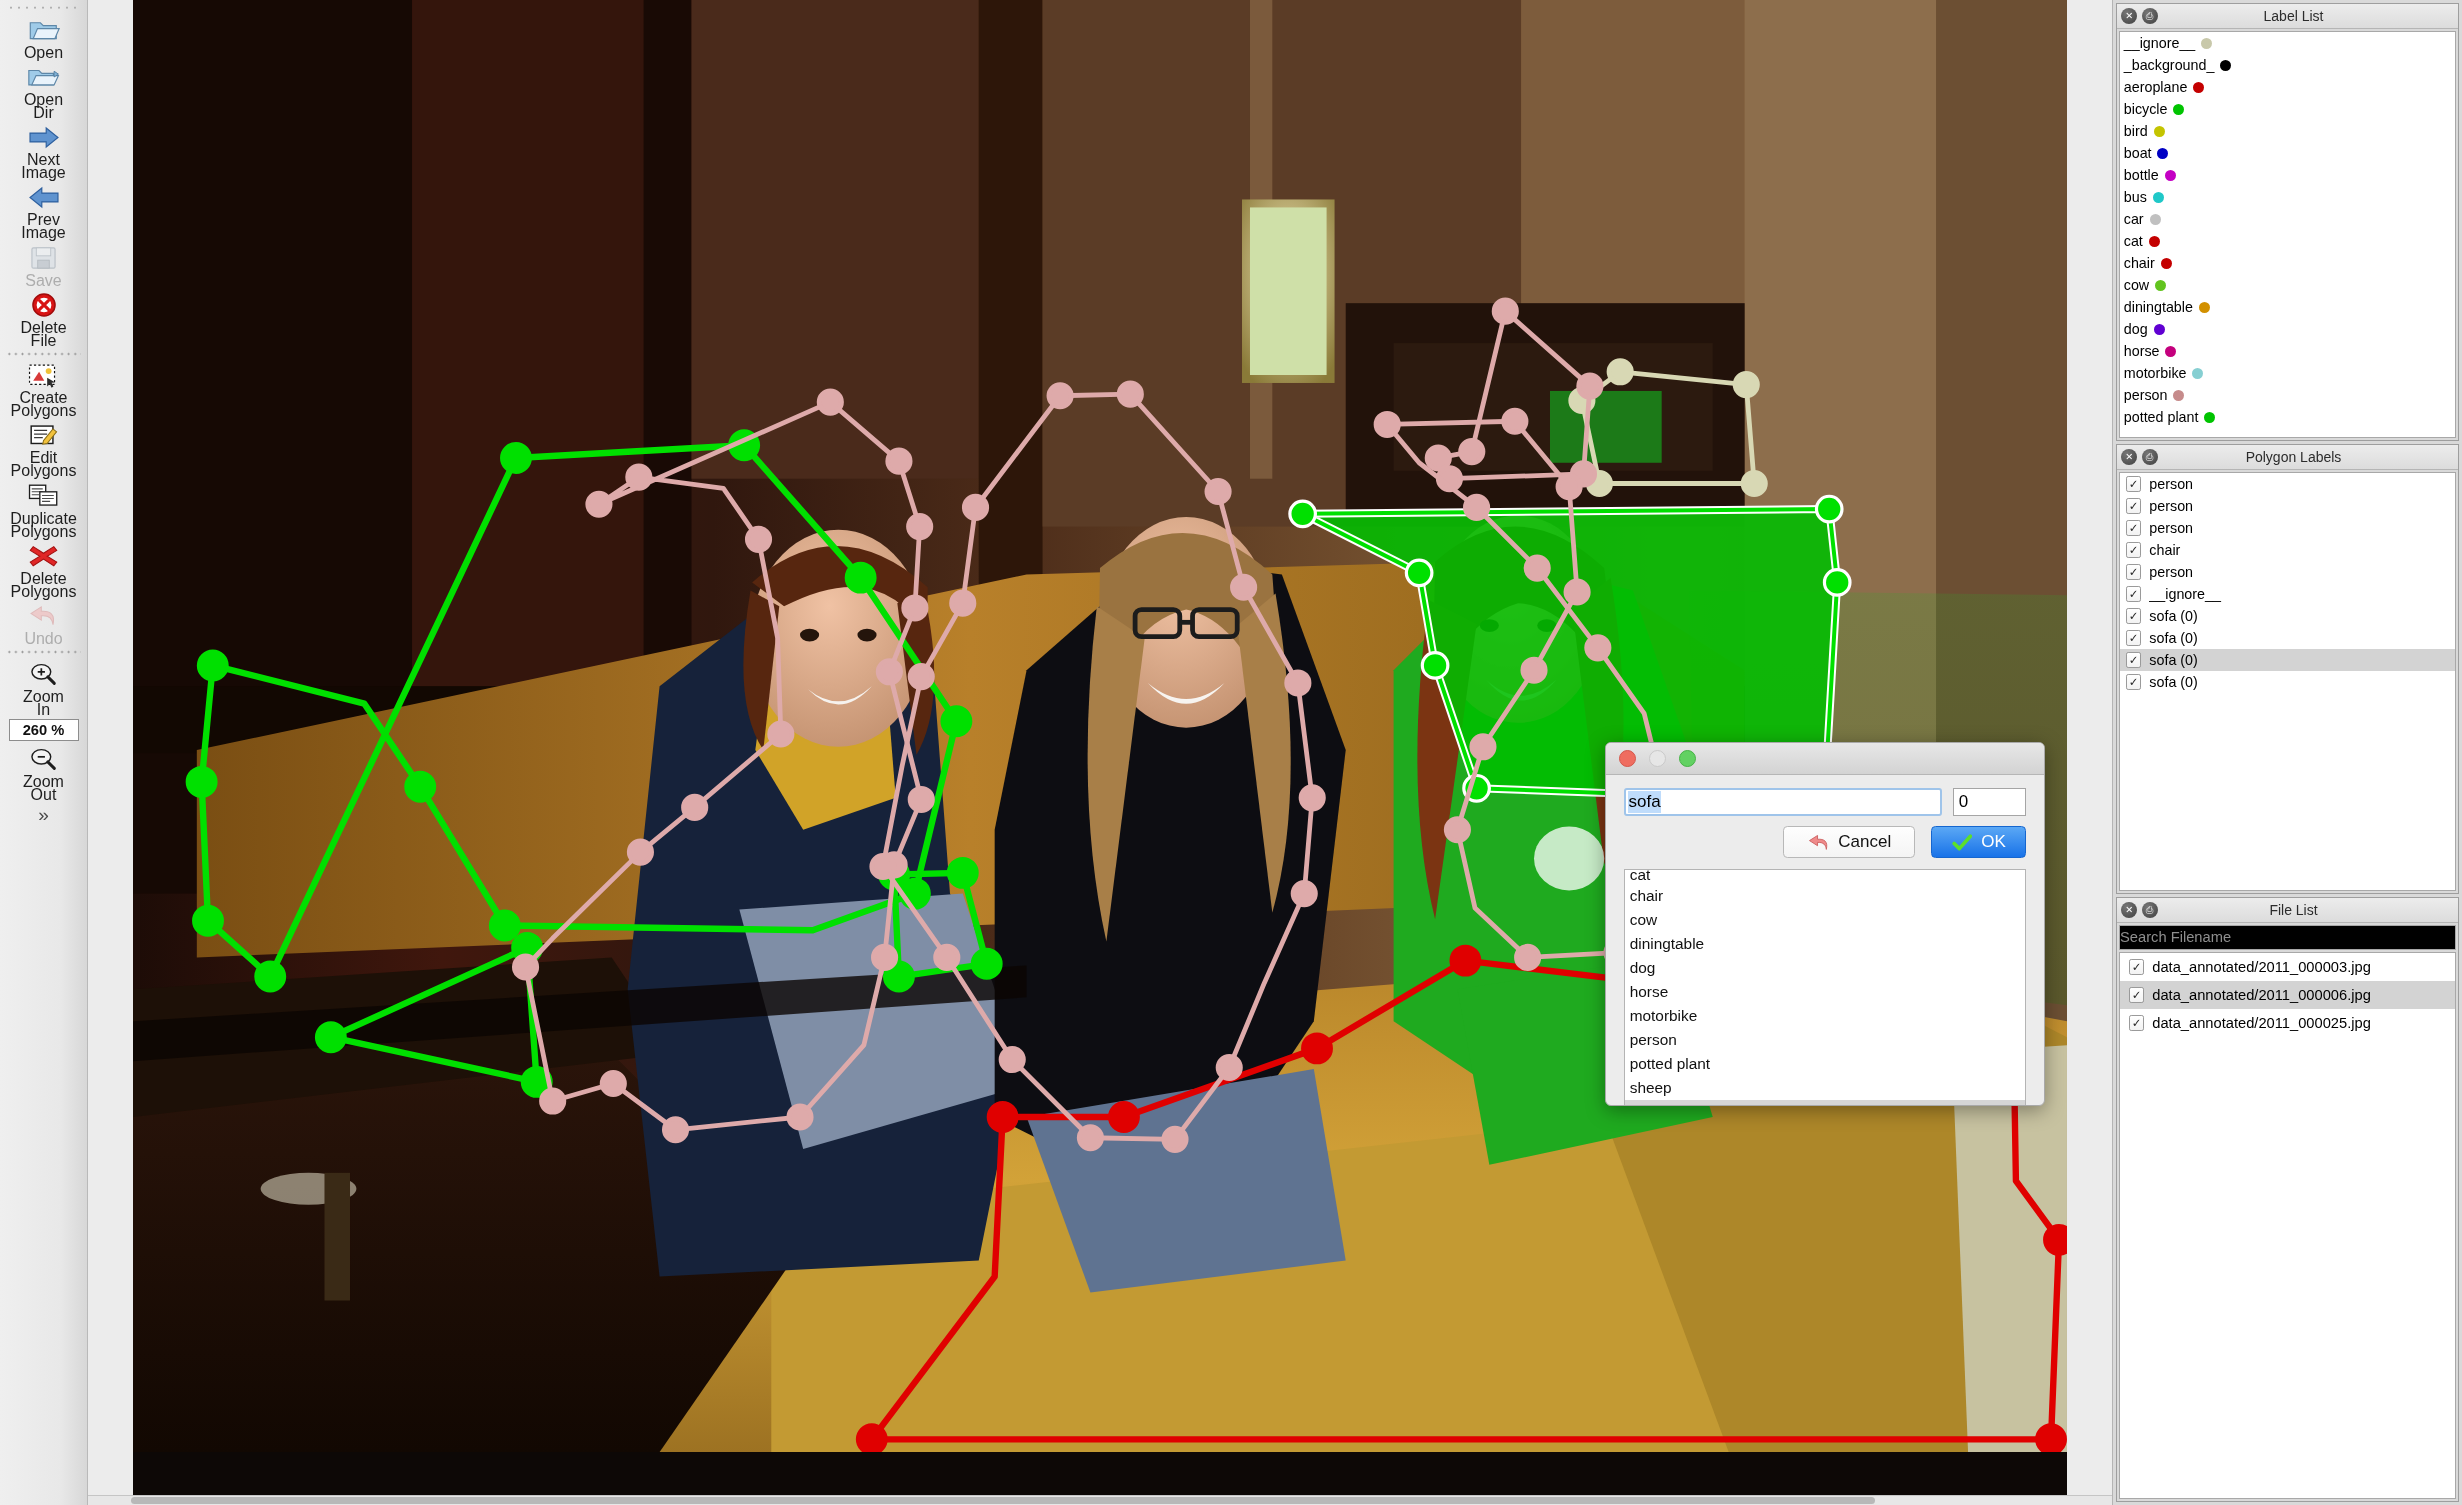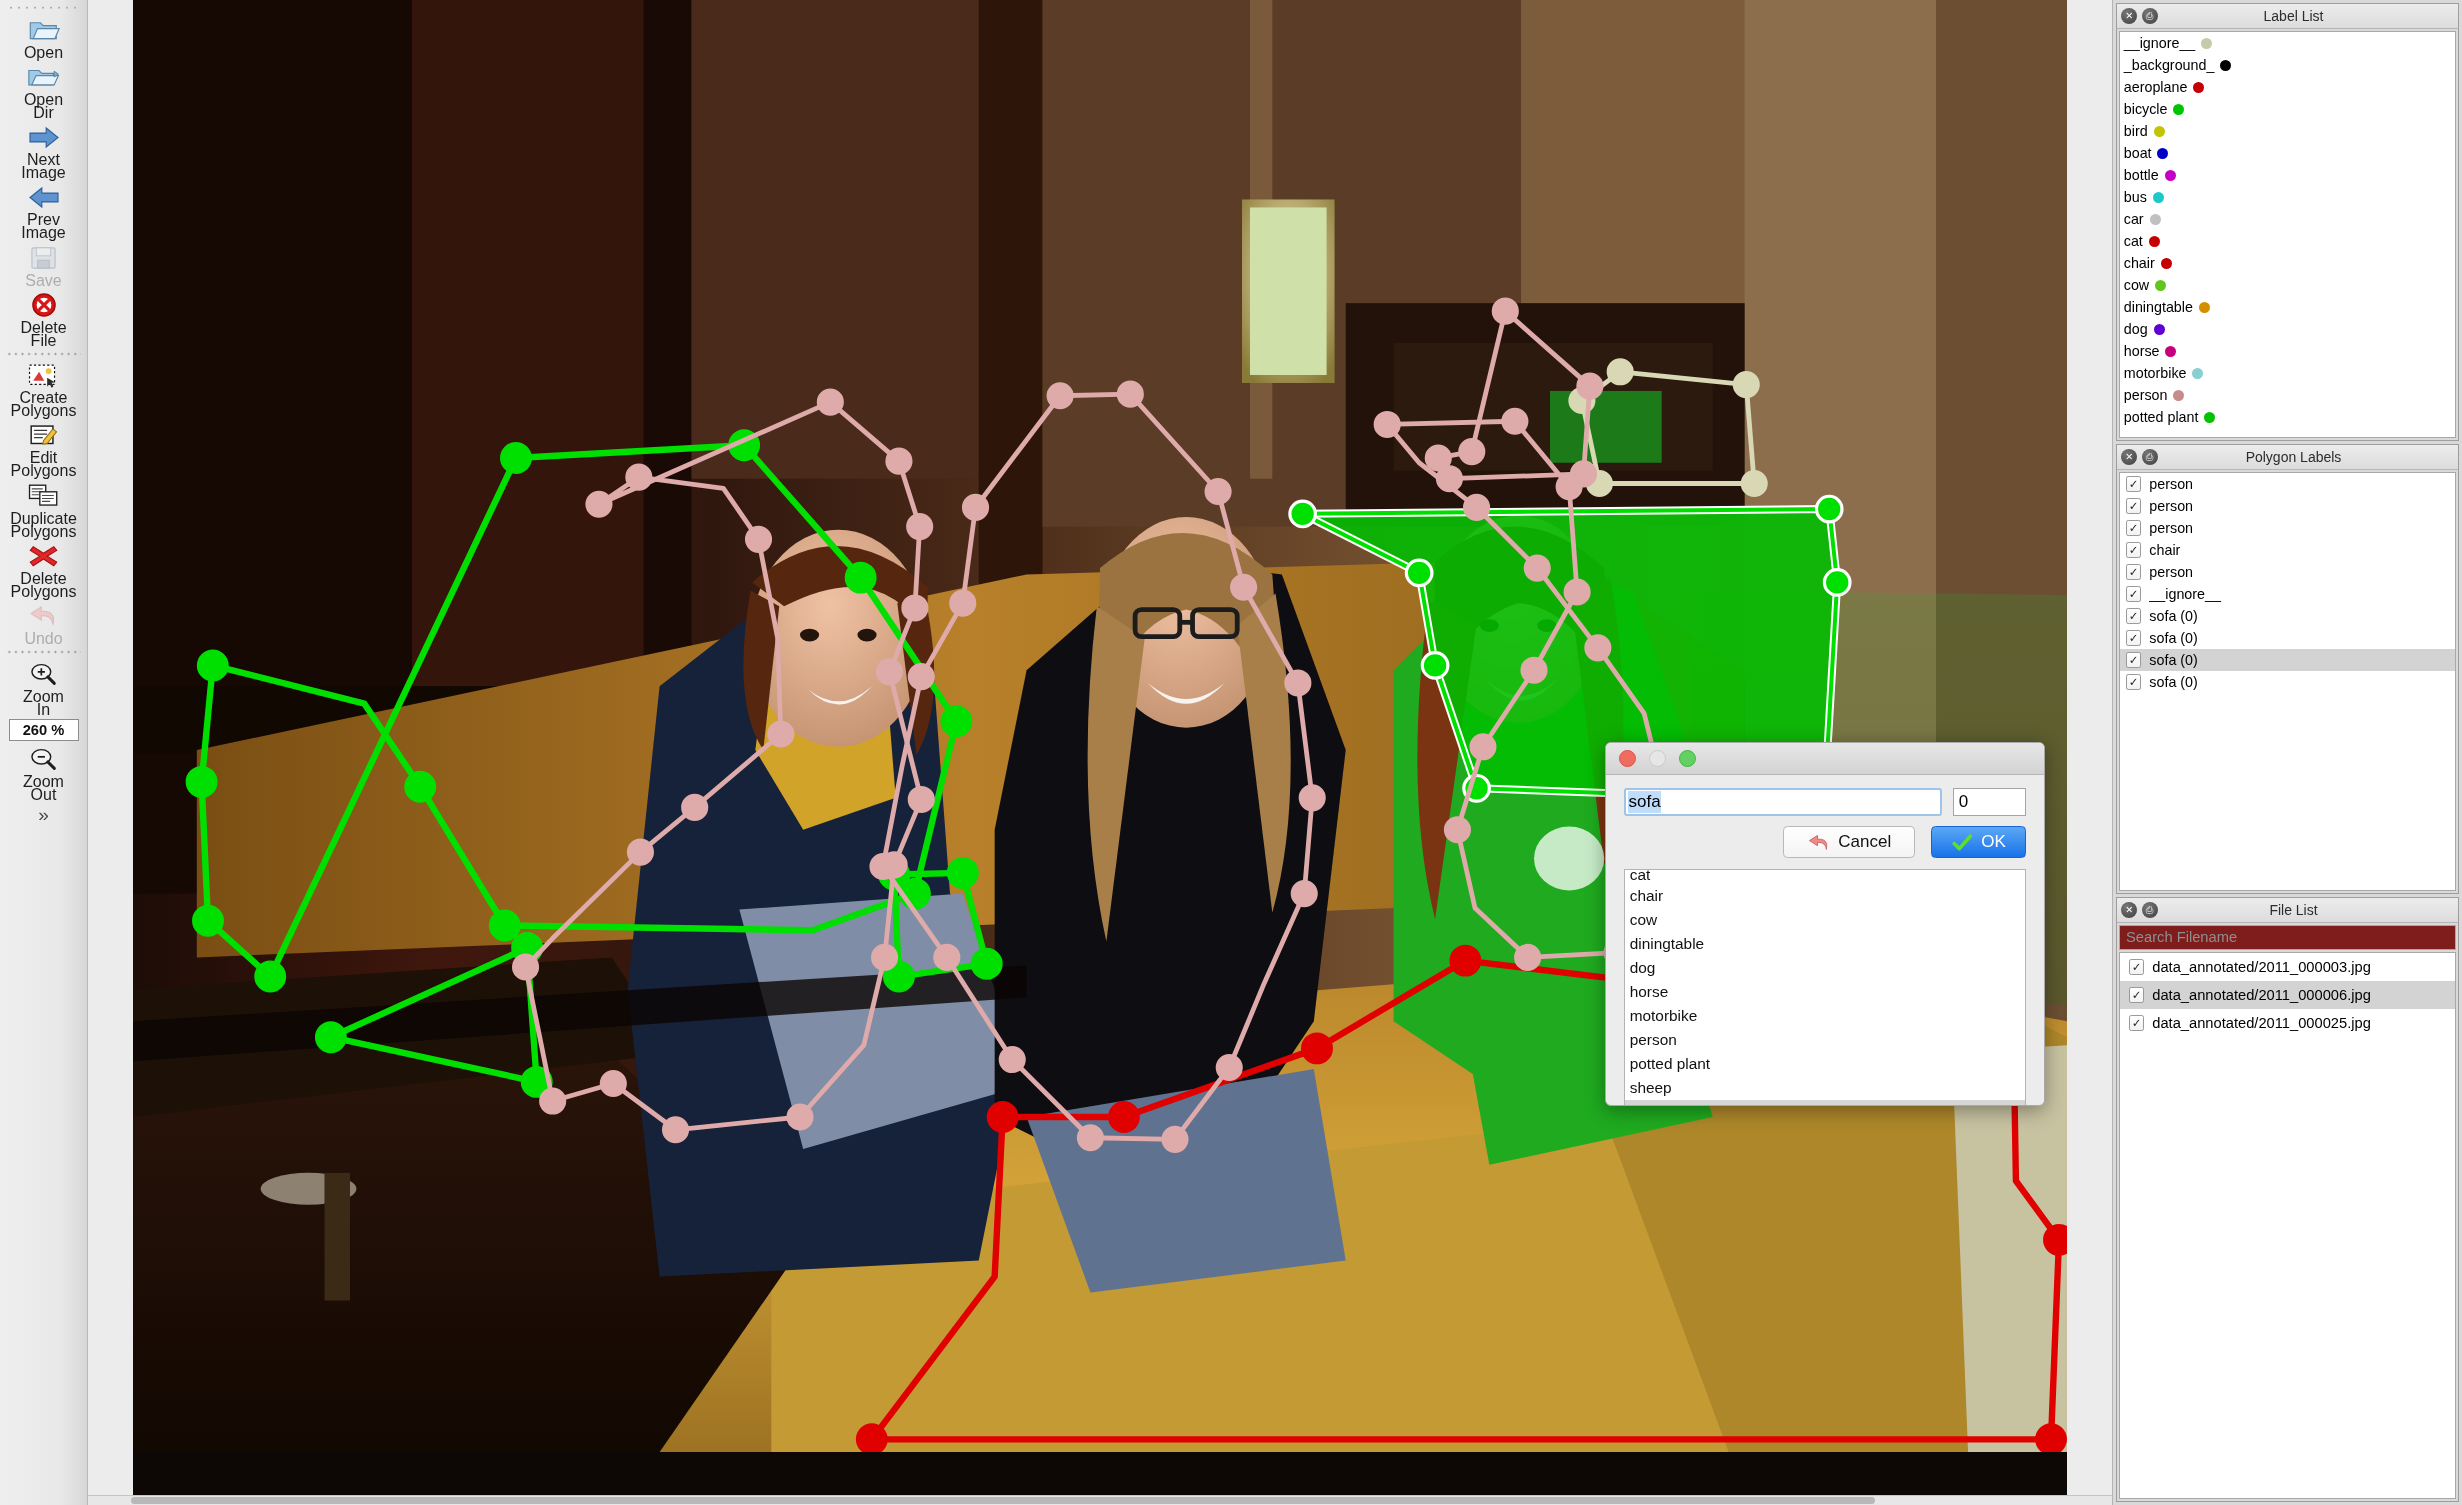--- a/index.html
+++ b/index.html
@@ -83,22 +83,22 @@
   .chk { width:15.4px; height:15.4px; border:0.7px solid #9a9a9a; border-radius:2.2px;
      background:linear-gradient(#fff,#f2f2f2); margin-right:8px; flex:0 0 15.4px;
      display:flex; align-items:center; justify-content:center;
      font-size:11.7px; color:#2a2a2a; line-height:1; }
   .prow { display:flex; align-items:center; height:22px; padding-left:5.9px;
      font-size:14.3px; color:#000; white-space:nowrap; }
   .prow.sel { background:#d3d3d3; }
   .frow { display:flex; align-items:center; height:28px; padding-left:8.8px;
      font-size:14.7px; color:#000; white-space:nowrap; }
   .frow.sel { background:#d3d3d3; }
-  #searchbox { height:25px; border:0.7px solid #a8a8a8; background:#7f1d1d;
-     margin:2.2px 2.2px 0 2.2px; display:flex; align-items:center; padding-left:6px;
+  #searchbox { height:25px; border:0.7px solid #a8a8a8; background:#000000;
+     margin:2.2px 2.2px 0 2.2px; display:flex; align-items:center; padding-left:0;
      font-size:14.7px; color:#8e8e8e; }
 
   
   #dialog { position:absolute; left:1605px; top:742px; width:440px;
      height:364px; background:#ececec; border:0.7px solid #a9a9a9;
      border-radius:5.9px; box-shadow:0 4.4px 19px rgba(0,0,0,.35); overflow:hidden;
      display:flex; flex-direction:column; }
   #dlgbar { height:32px; flex:0 0 32px;
      background:linear-gradient(#e7e7e7,#d3d3d3);
      border-bottom:0.7px solid #b6b6b6; display:flex; align-items:center;

